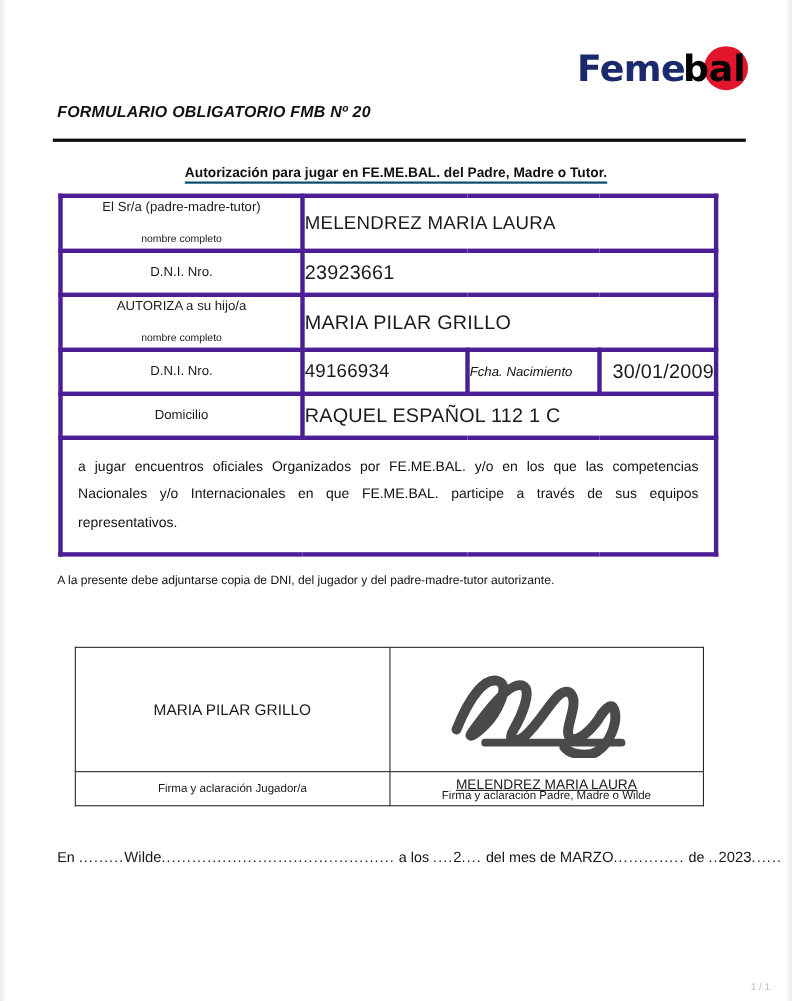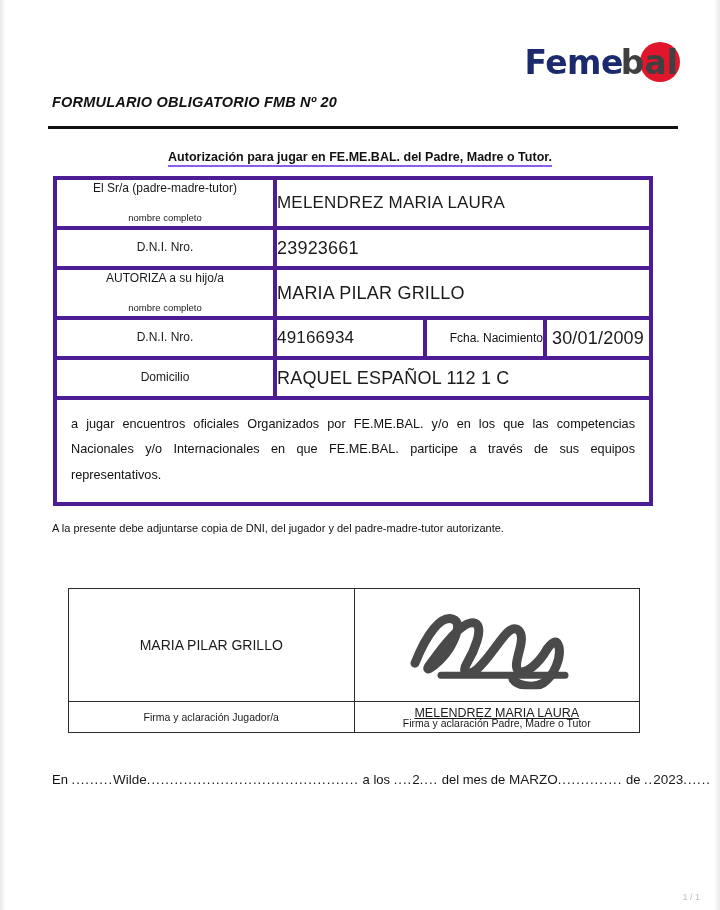--- a/index.html
+++ b/index.html
@@ -43,21 +43,21 @@
     border-radius: 50%;
     background: #e1162c;
     z-index: 1;
   }
   .logo-tail {
     position: relative;
     z-index: 3;
     font-family: "DejaVu Sans", sans-serif;
     font-weight: bold;
     font-size: 33px;
-    color: #404040;
+    color: #000000;
     margin-left: -2px;
   }
 
   
   .form-title {
     position: absolute;
     top: 94px;
     left: 52px;
     font-size: 14.5px;
     font-weight: bold;
@@ -77,21 +77,21 @@
   .subtitle {
     position: absolute;
     top: 150px;
     left: 0;
     width: 720px;
     text-align: center;
     font-size: 12.5px;
     font-weight: bold;
   }
   .subtitle span {
-    border-bottom: 2px solid #8b5cf6;
+    border-bottom: 2px solid #0c4a6e;
     padding-bottom: 1px;
   }
 
   
   .main-table {
     position: absolute;
     top: 176px;
     left: 53px;
     width: 596px;
     border-collapse: collapse;
@@ -119,26 +119,27 @@
     font-family: "Liberation Sans", sans-serif;
     font-size: 17px;
     color: #1b1b1b;
     padding-left: 14px;
     letter-spacing: 0.2px;
   }
   .hand.small {
     font-size: 18px;
   }
   .hand.center {
-    text-align: center;
+    text-align: right;
     padding-left: 0;
   }
   .cellmid {
-    text-align: right;
+    text-align: left;
     font-size: 12px;
+    font-style: italic;
   }
 
   .paragraph-cell {
     padding: 12px 14px 14px 14px !important;
     height: auto !important;
     font-size: 12.7px;
     line-height: 2.0;
     text-align: justify;
   }
 
@@ -311,21 +312,21 @@
           <path d="M44 78 L168 78" fill="none" stroke="#4a4a4a" stroke-width="7" stroke-linecap="round"></path>
         </svg>
       </td>
     </tr>
     <tr>
       <td class="sig-cap">
         <span>Firma y aclaración Jugador/a</span>
       </td>
       <td class="sig-cap">
         <span class="over">MELENDREZ MARIA LAURA</span>
-        <span>Firma y aclaración Padre, Madre o Tutor</span>
+        <span>Firma y aclaración Padre, Madre o Wilde</span>
       </td>
     </tr>
   </tbody>
 </table>
 
 <div class="footer">
   <span>En</span>
   <span class="dots">.........</span><span class="fill">Wilde</span><span class="dots">..............................................</span>
   <span>a los</span>
   <span class="dots">....</span><span class="fill">2</span><span class="dots">....</span>

